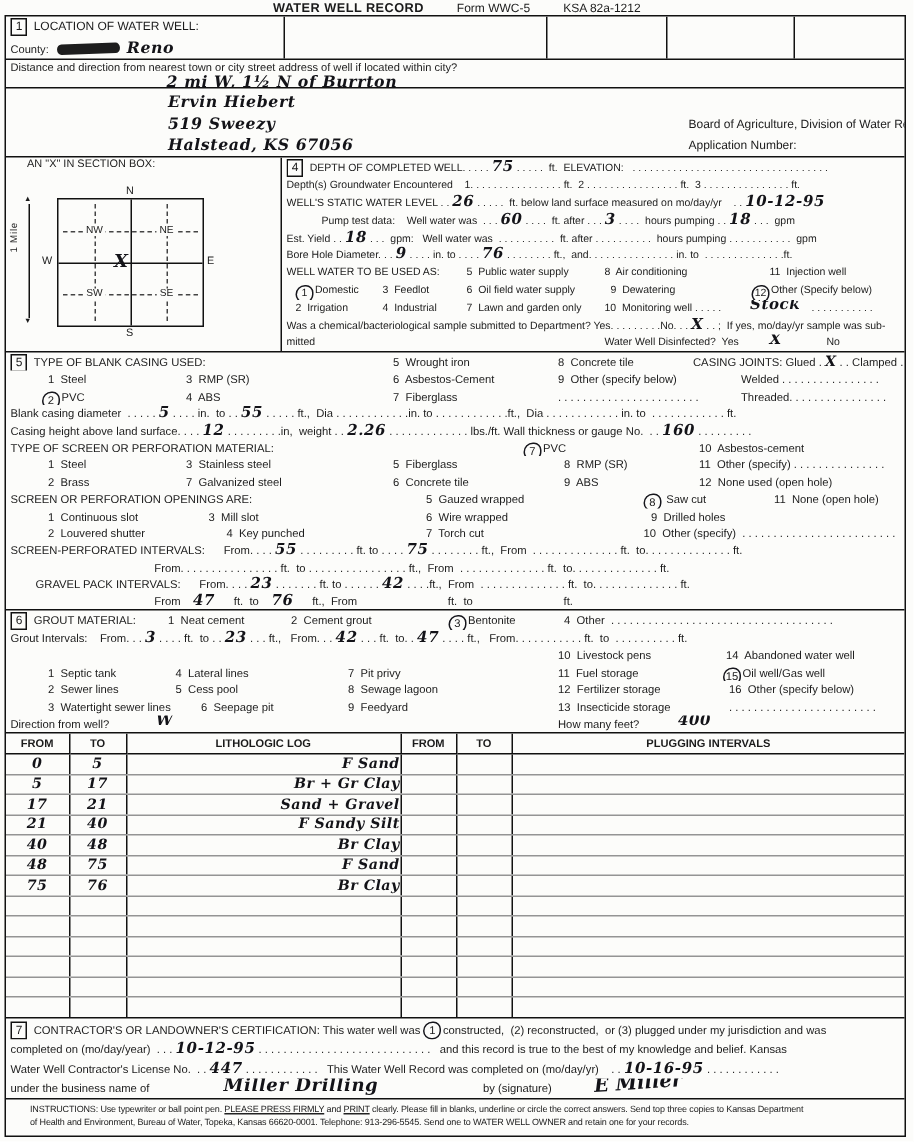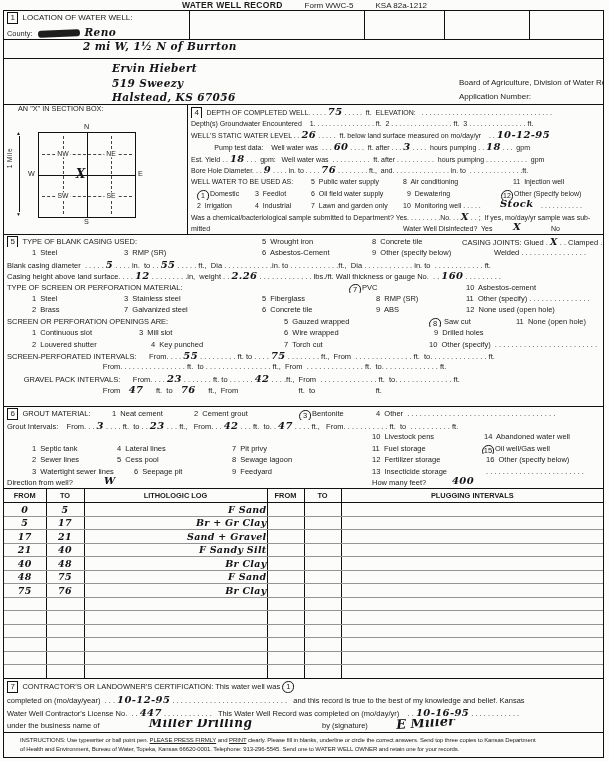--- a/index.html
+++ b/index.html
@@ -105,21 +105,22 @@
         <div class="s1cell" style="width:85px;">
           <span class="s1lab">Township Number</span>
           <span><span>T</span>&nbsp;&nbsp;<span class="hw">23</span>&nbsp;&nbsp;<span>S</span></span>
         </div>
         <div class="s1cell" style="flex:1;">
           <span class="s1lab">Range Number</span>
           <span><span>R</span>&nbsp;&nbsp;&nbsp;<span class="hw">4</span>&nbsp;&nbsp;&nbsp;<span>E</span><span class="circ">W</span></span>
         </div>
       </div>
       <div class="s1row2">
-        <span class="hw" style="margin-left:76px;">2 mi W, 1½ N of Burrton</span>
+        <span style="display:block;font-size:7.4px;">Distance and direction from nearest town or city street address of well if located within city?</span>
+        <span class="hw" style="margin-left:104px;">2 mi W, 1½ N of Burrton</span>
       </div>
     </div>
 
     <div class="sec" id="sec2">
       <div class="l">
         
         <span class="abs hw" style="left:105px;">Ervin Hiebert</span>
       </div>
       <div class="l">
         
@@ -204,20 +205,27 @@
         <span class="abs" style="left:258px;">5  Wrought iron</span>
         <span class="abs" style="left:368px;">8  Concrete tile</span>
         <span class="abs" style="left:458px;"><span>CASING JOINTS: Glued . </span><span class="hw2">X</span><span> . . Clamped . . . . . .</span></span>
       </div>
       <div class="l">
         <span class="abs" style="left:28px;">1  Steel</span>
         <span class="abs" style="left:120px;">3  RMP (SR)</span>
         <span class="abs" style="left:258px;">6  Asbestos-Cement</span>
         <span class="abs" style="left:368px;">9  Other (specify below)</span>
         <span class="abs" style="left:490px;">Welded . . . . . . . . . . . . . . . .</span>
+      </div>
+      <div class="l">
+        <span class="abs" style="left:24px;"><span class="circ">2</span><span>PVC</span></span>
+        <span class="abs" style="left:120px;">4  ABS</span>
+        <span class="abs" style="left:258px;">7  Fiberglass</span>
+        <span class="abs" style="left:368px;">. . . . . . . . . . . . . . . . . . . . . . .</span>
+        <span class="abs" style="left:490px;">Threaded. . . . . . . . . . . . . . . .</span>
       </div>
       <div class="l flex"><span>Blank casing diameter  . . . . . </span><span class="hw">5</span><span> . . . . in.  to . . </span><span class="hw">55</span><span> . . . . . ft.,  Dia . . . . . . . . . . . .in. to . . . . . . . . . . . .ft.,  Dia . . . . . . . . . . . . in. to  . . . . . . . . . . . . ft.</span></div>
       <div class="l flex"><span>Casing height above land surface. . . . </span><span class="hw">12</span><span> . . . . . . . . .in,  weight . . </span><span class="hw">2.26</span><span> . . . . . . . . . . . . . lbs./ft. Wall thickness or gauge No.  . . </span><span class="hw">160</span><span> . . . . . . . . .</span></div>
       <div class="l">
         <span class="abs" style="left:3px;">TYPE OF SCREEN OR PERFORATION MATERIAL:</span>
         <span class="abs" style="left:345px;"><span class="circ">7</span><span>PVC</span></span>
         <span class="abs" style="left:462px;">10  Asbestos-cement</span>
       </div>
       <div class="l">
         <span class="abs" style="left:28px;">1  Steel</span>
@@ -428,21 +436,21 @@
               <td></td>
               <td></td>
               <td></td>
               <td></td>
             </tr>
       </tbody>
         </table>
     </div>
 
     <div class="sec" id="sec7">
-      <div class="l"><span class="badge">7</span><span>CONTRACTOR'S OR LANDOWNER'S CERTIFICATION: This water well was </span><span class="circ">1</span></div>
+      <div class="l"><span class="badge">7</span><span>CONTRACTOR'S OR LANDOWNER'S CERTIFICATION: This water well was </span><span class="circ">1</span><span>constructed,  (2) reconstructed,  or (3) plugged under my jurisdiction and was</span></div>
       <div class="l"><span>completed on (mo/day/year)  . . . </span><span class="hw">10-12-95</span><span> . . . . . . . . . . . . . . . . . . . . . . . . . . . .   and this record is true to the best of my knowledge and belief. Kansas</span></div>
       <div class="l"><span>Water Well Contractor's License No.  . . </span><span class="hw">447</span><span> . . . . . . . . . . . .   This Water Well Record was completed on (mo/day/yr)    . . </span><span class="hw">10-16-95</span><span> . . . . . . . . . . . .</span></div>
       <div class="l rel">
         <span class="abs" style="left:3px;">under the business name of</span>
         <span class="abs hw" style="left:145px;top:-2px;font-size:12px;">Miller Drilling</span>
         <span class="abs" style="left:318px;">by (signature)</span>
         <span class="abs" style="left:392px;top:-3px;"><span class="sig">E Miller</span></span>
       </div>
     </div>
 

